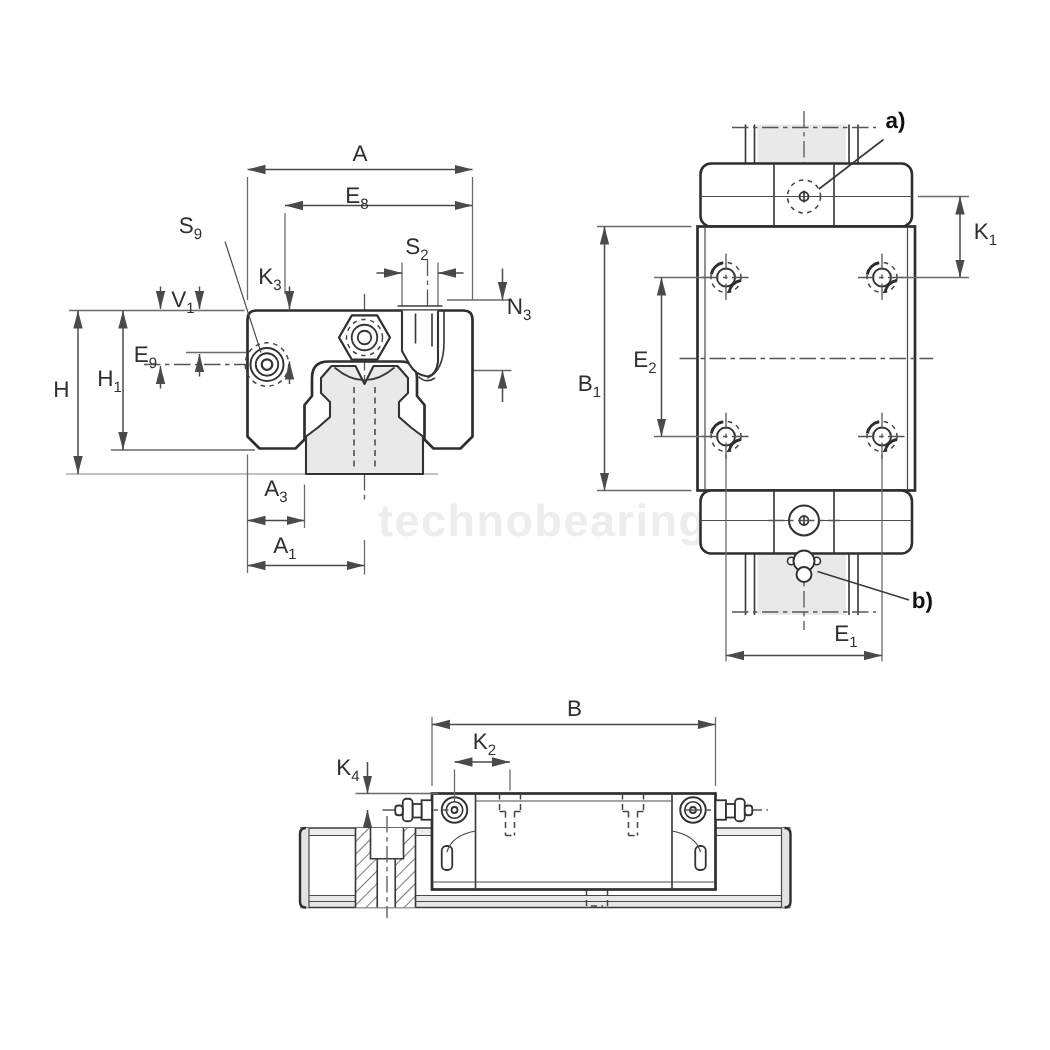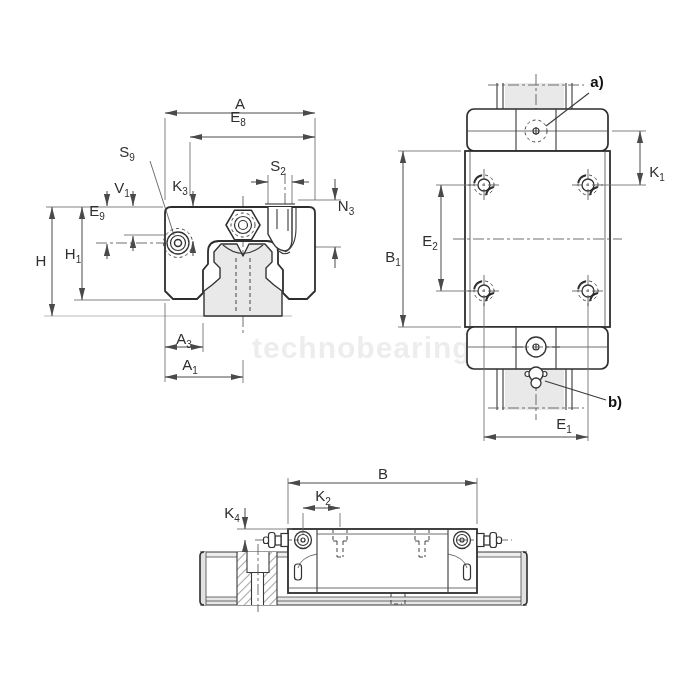--- a/index.html
+++ b/index.html
@@ -264,34 +264,34 @@
       <path class="ext" d="M303,513 V534 M340,513 V527"></path>
       <line class="diml" x1="303" y1="508" x2="340" y2="508" marker-start="url(#arr)" marker-end="url(#arr)"></line>
       <path class="ext" d="M237,529 H292"></path>
       <line class="diml" x1="245" y1="508" x2="245" y2="529" marker-end="url(#arr)"></line>
       <line class="diml" x1="245" y1="552" x2="245" y2="540" marker-end="url(#arr)"></line>
     </g>
   </svg>
 
   <div class="labels">
     <span class="dim-label" style="left:240px;top:105px"><span>A</span><sub></sub></span>
-    <span class="dim-label" style="left:238px;top:118px"><span>E</span><sub>8</sub></span>
+    <span class="dim-label" style="left:238px;top:133px"><span>E</span><sub>8</sub></span>
     <span class="dim-label" style="left:127px;top:153px"><span>S</span><sub>9</sub></span>
-    <span class="dim-label" style="left:122px;top:189px"><span>V</span><sub>1</sub></span>
+    <span class="dim-label" style="left:122px;top:202px"><span>V</span><sub>1</sub></span>
     <span class="dim-label" style="left:180px;top:187px"><span>K</span><sub>3</sub></span>
     <span class="dim-label" style="left:278px;top:167px"><span>S</span><sub>2</sub></span>
     <span class="dim-label" style="left:346px;top:207px"><span>N</span><sub>3</sub></span>
-    <span class="dim-label" style="left:97px;top:212px"><span>E</span><sub>9</sub></span>
+    <span class="dim-label" style="left:97px;top:239px"><span>E</span><sub>9</sub></span>
     <span class="dim-label" style="left:73px;top:255px"><span>H</span><sub>1</sub></span>
     <span class="dim-label" style="left:41px;top:262px"><span>H</span><sub></sub></span>
-    <span class="dim-label" style="left:184px;top:340px"><span>A</span><sub>3</sub></span>
+    <span class="dim-label" style="left:184px;top:328px"><span>A</span><sub>3</sub></span>
     <span class="dim-label" style="left:190px;top:366px"><span>A</span><sub>1</sub></span>
 
     <span class="dim-label callout" style="left:597px;top:83px"><span>a)</span><sub></sub></span>
-    <span class="dim-label" style="left:657px;top:173px"><span>K</span><sub>1</sub></span>
+    <span class="dim-label" style="left:657px;top:157px"><span>K</span><sub>1</sub></span>
     <span class="dim-label" style="left:393px;top:258px"><span>B</span><sub>1</sub></span>
     <span class="dim-label" style="left:430px;top:242px"><span>E</span><sub>2</sub></span>
     <span class="dim-label" style="left:564px;top:425px"><span>E</span><sub>1</sub></span>
     <span class="dim-label callout" style="left:615px;top:403px"><span>b)</span><sub></sub></span>
 
     <span class="dim-label" style="left:383px;top:475px"><span>B</span><sub></sub></span>
     <span class="dim-label" style="left:323px;top:497px"><span>K</span><sub>2</sub></span>
     <span class="dim-label" style="left:232px;top:514px"><span>K</span><sub>4</sub></span>
   </div>
 </div>

